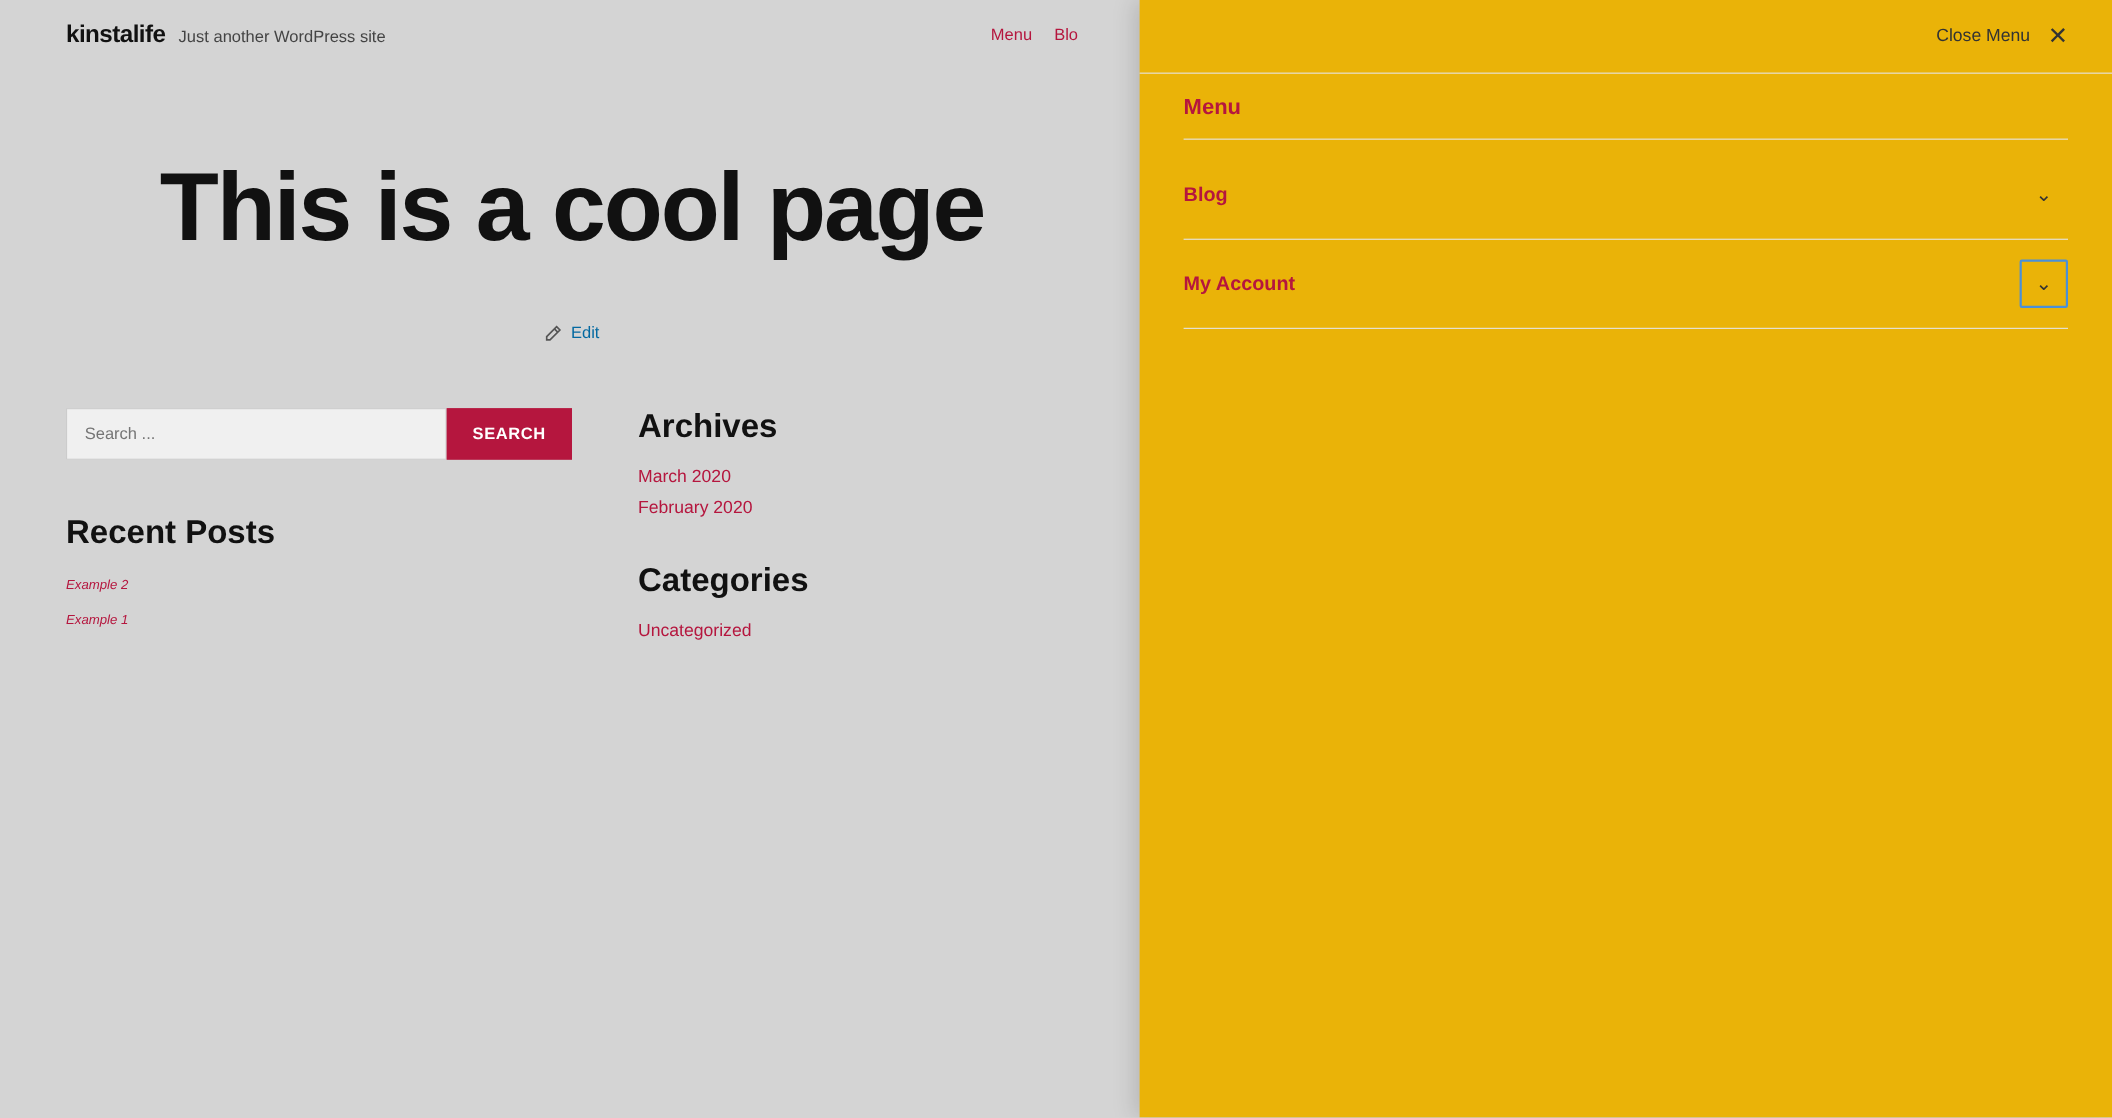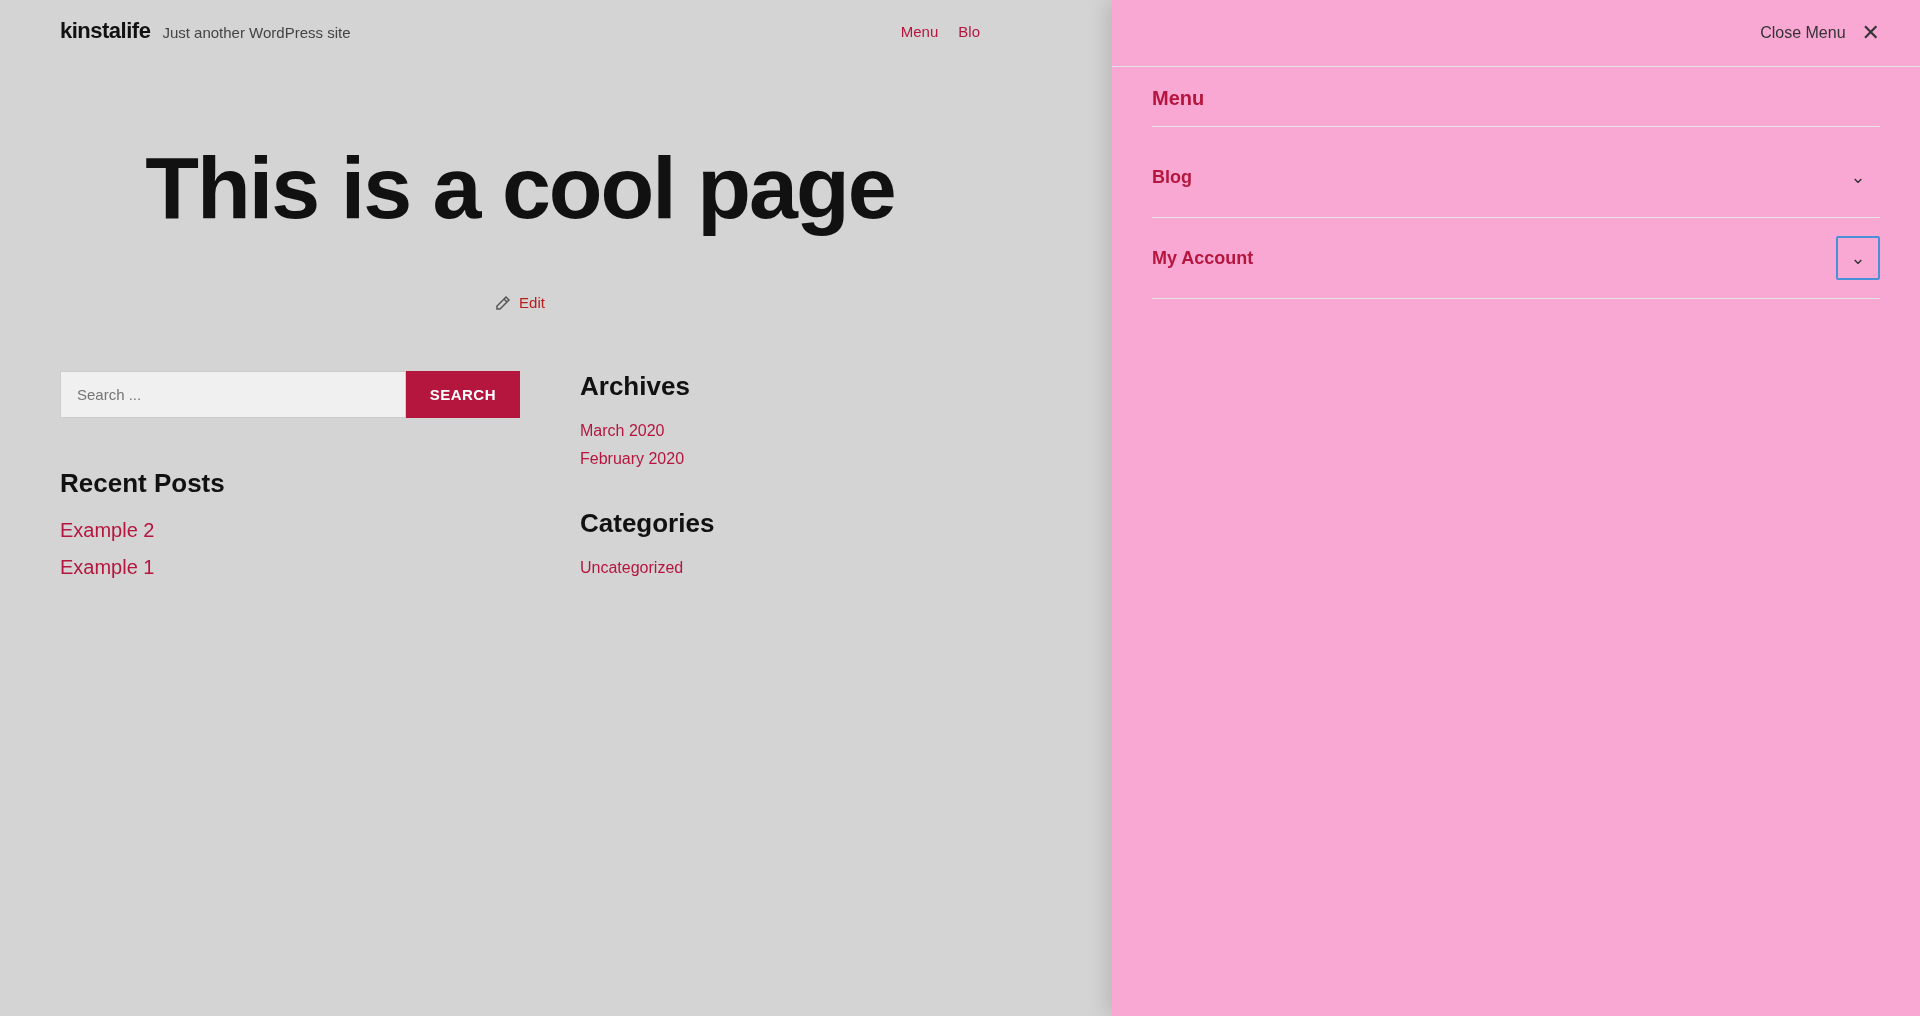--- a/index.html
+++ b/index.html
@@ -67,21 +67,21 @@
     
     .edit-section {
       display: flex;
       justify-content: center;
       padding: 20px 60px 60px;
     }
     .edit-link {
       display: flex;
       align-items: center;
       gap: 8px;
-      color: #b91c1c;
+      color: #0369a1;
       font-size: 15px;
       text-decoration: none;
     }
     .edit-icon {
       width: 16px;
       height: 16px;
       display: inline-block;
     }
 
     
@@ -121,38 +121,39 @@
       border: none;
       font-size: 15px;
       font-weight: 700;
       letter-spacing: 0.5px;
       cursor: pointer;
       text-transform: uppercase;
     }
 
     
     .widget-title {
-      font-size: 26px;
+      font-size: 30px;
       font-weight: 800;
       color: #111;
       margin-bottom: 20px;
     }
     .recent-posts-widget {
     }
     .recent-posts-list {
       list-style: none;
       display: flex;
       flex-direction: column;
       gap: 14px;
     }
     .recent-posts-list a {
       color: #b5163e;
       text-decoration: none;
-      font-size: 20px;
+      font-size: 12px;
       font-weight: 500;
+      font-style: italic;
     }
 
     
     .sidebar-right {
       flex: 1;
       max-width: 400px;
     }
     .archives-widget {
       margin-bottom: 40px;
     }
@@ -182,23 +183,23 @@
       text-decoration: none;
       font-size: 16px;
       font-weight: 500;
     }
 
     
     .menu-overlay {
       position: absolute;
       top: 0;
       right: 0;
-      width: 808px;
+      width: 884px;
       min-height: 1016px;
-      background: #f9a8d4;
+      background: #eab308;
       box-shadow: -4px 0 20px rgba(0,0,0,0.15);
       z-index: 100;
       margin-left: 33px;
     }
 
     .overlay-header {
       display: flex;
       align-items: center;
       justify-content: flex-end;
       padding: 22px 40px;

